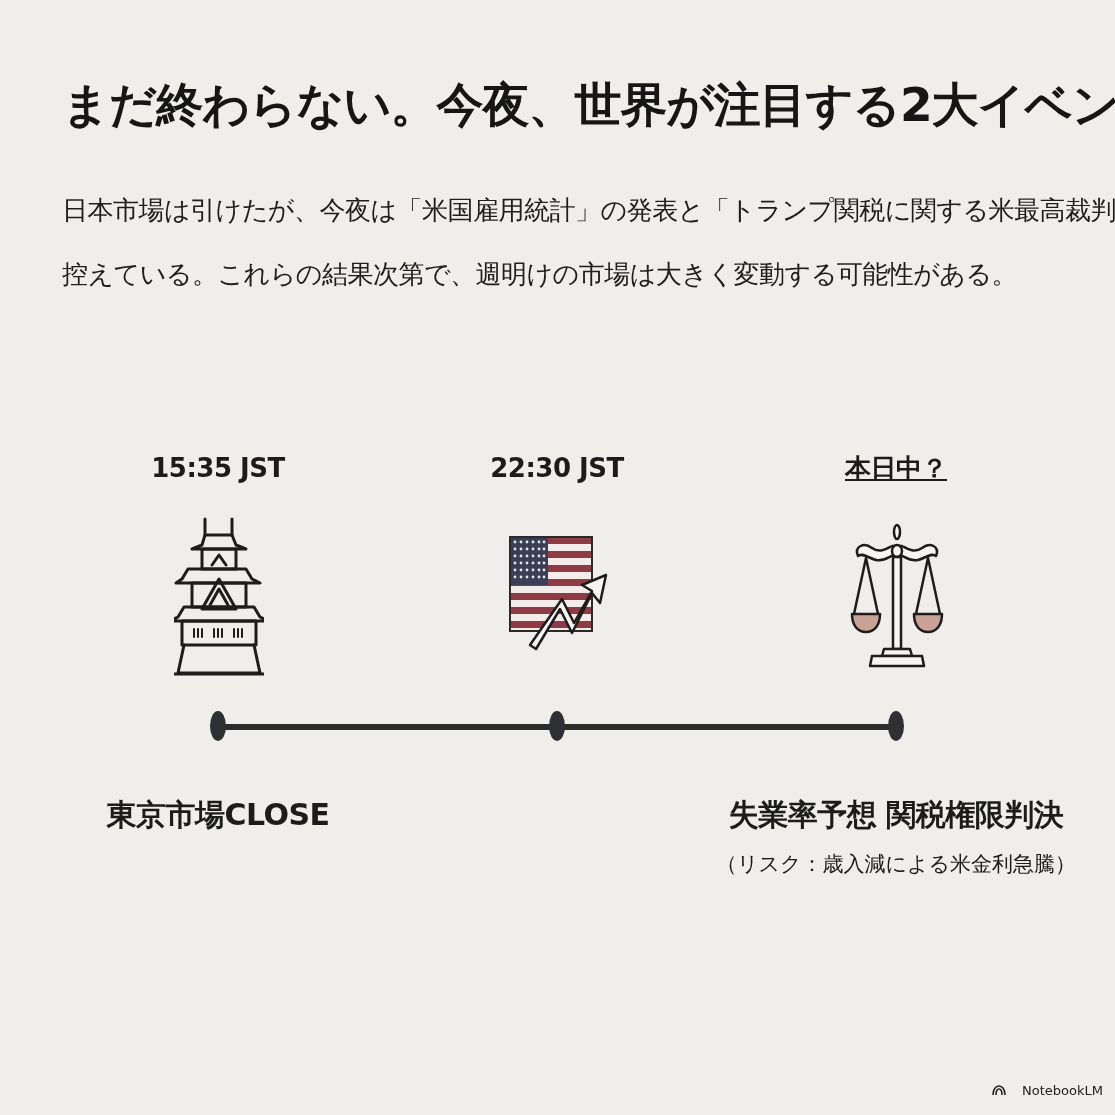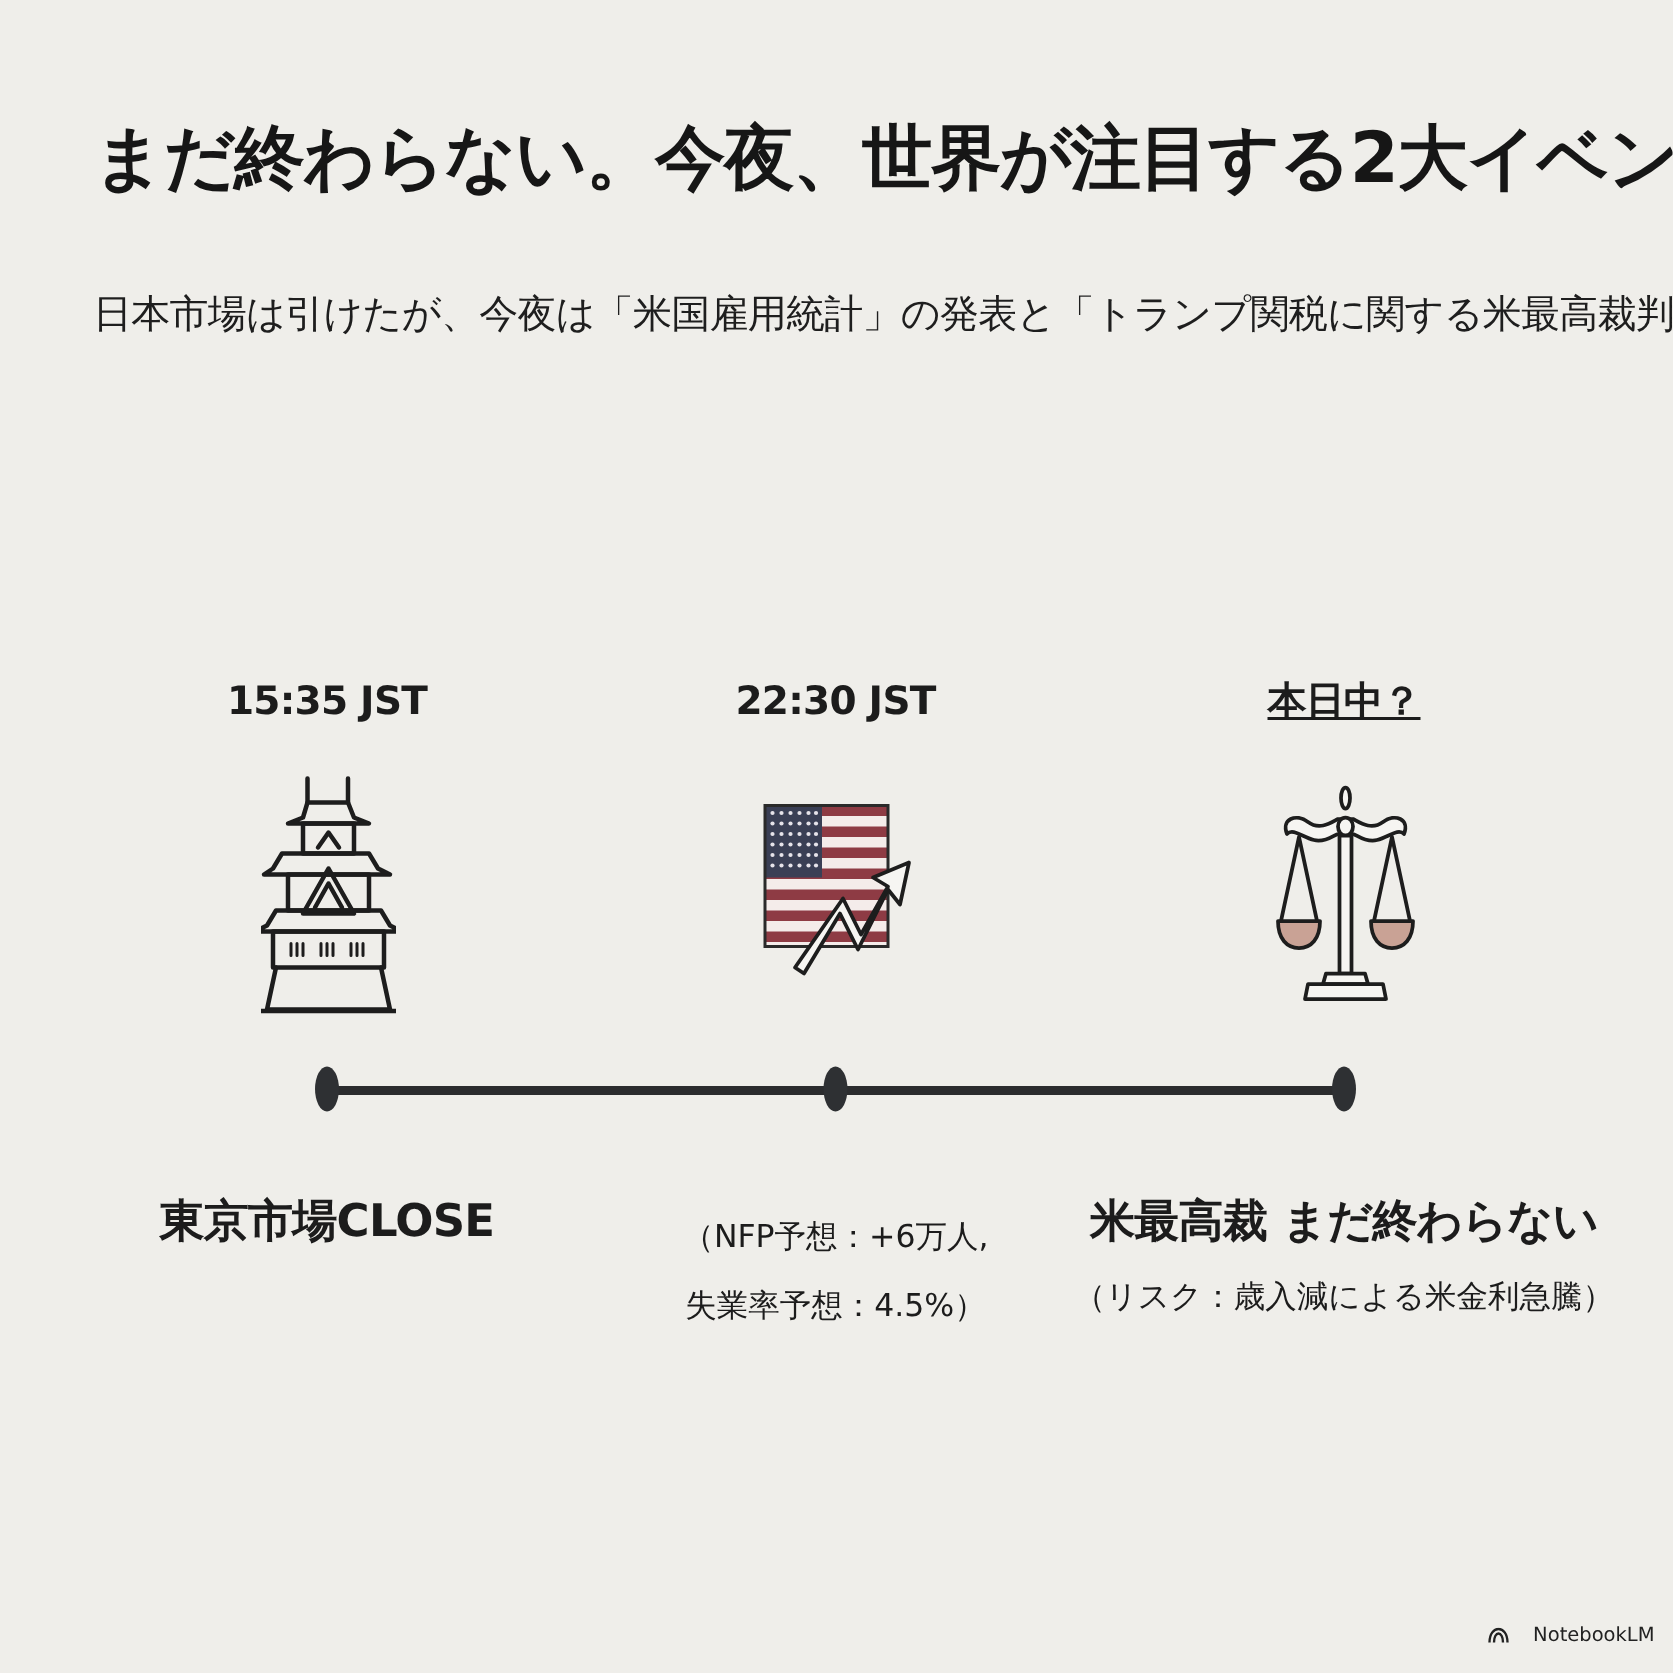--- a/index.html
+++ b/index.html
@@ -51,20 +51,21 @@
     font-size: 13px; color: #222; display: flex; align-items: center; gap: 16px;
   }
 </style>
 </head>
 <body>
 
 <div class="title">まだ終わらない。今夜、世界が注目する2大イベント</div>
 
 <div class="lead">
   <span>日本市場は引けたが、今夜は「米国雇用統計」の発表と「トランプ関税に関する米最高裁判決」が</span>
+  <span>控えている。これらの結果次第で、週明けの市場は大きく変動する可能性がある。</span>
 </div>
 
 <div class="col" style="left:218px;">
   <div class="time">15:35 JST</div>
 </div>
 <div class="icon" style="left:174px; top:513px;">
   <svg width="90" height="164" viewBox="0 0 90 164" fill="none" stroke="#1d1d1d" stroke-width="3" stroke-linejoin="round" stroke-linecap="round">
 
     <path d="M31 6 L31 22 M58 6 L58 22"></path>
     <path d="M31 22 L58 22 L62 32 L72 36 L18 36 L28 32 Z"></path>
@@ -180,28 +181,24 @@
 <div class="timeline"></div>
 <div class="dot" style="left:218px;"></div>
 <div class="dot" style="left:557px;"></div>
 <div class="dot" style="left:896px;"></div>
 
 <div class="ev" style="left:218px;">
   <div class="ev-title">東京市場CLOSE</div>
 </div>
 
 <div class="ev" style="left:557px;">
-  <div class="ev-sub">
-    <span>（NFP予想：+6万人,</span>
-    <span>失業率予想：4.5%）</span>
-  </div>
 </div>
 
 <div class="ev" style="left:896px;">
-  <div class="ev-title">米最高裁 まだ終わらない</div>
+  <div class="ev-title">失業率予想 関税権限判決</div>
   <div class="ev-sub">
     <span>（リスク：歳入減による米金利急騰）</span>
   </div>
 </div>
 
 <div class="brand">
   <svg width="14" height="11" viewBox="0 0 14 11" fill="none" stroke="#222" stroke-width="1.6">
     <path d="M1 10 C1 4 4 1 7 1 C10 1 13 4 13 10"></path>
     <path d="M4 10 C4 6 5.5 4 7 4 C8.5 4 10 6 10 10"></path>
   </svg>

